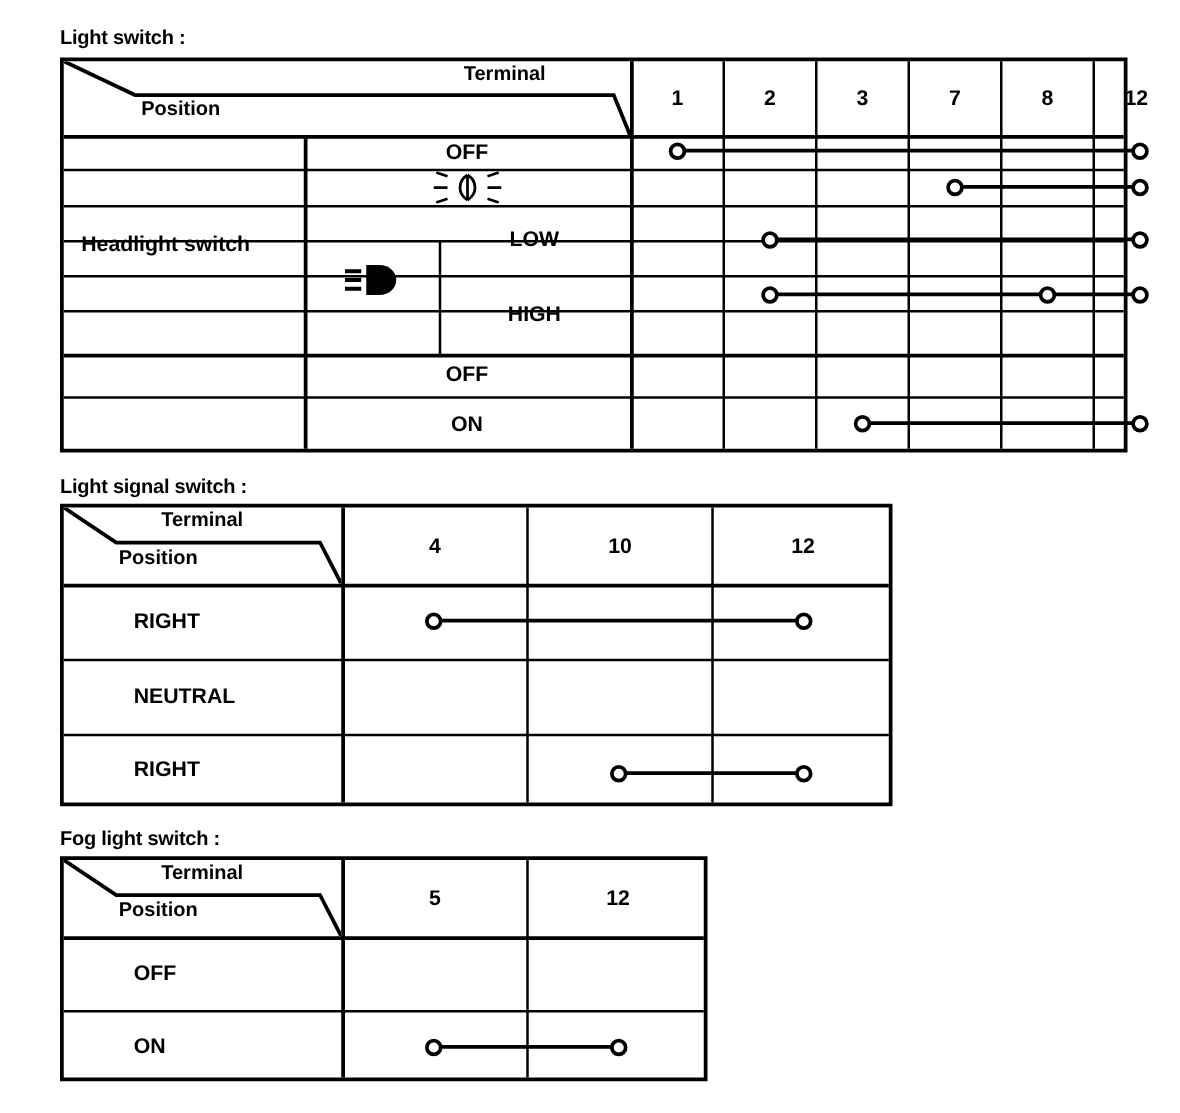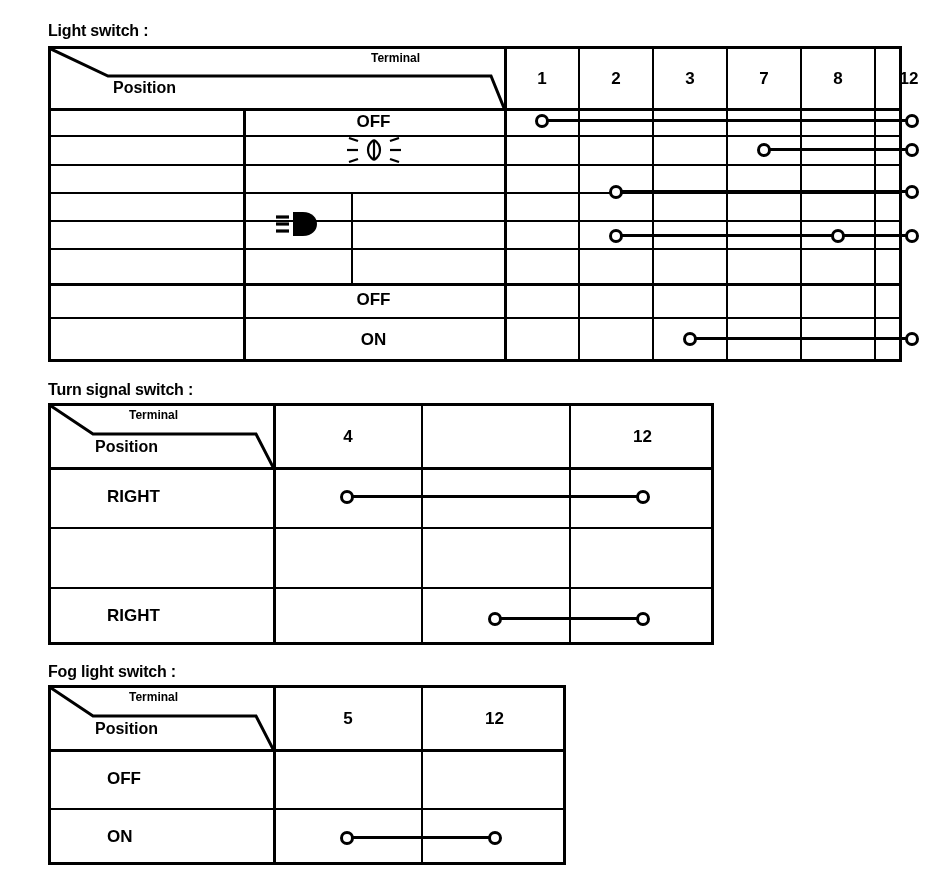--- a/index.html
+++ b/index.html
@@ -39,21 +39,21 @@
     text-align:center;
   }
   .cell.left{justify-content:flex-start;padding-left:14px;}
 
   .hdr-num{font-size:17px;font-weight:bold;}
 
   
   .diag{position:absolute;overflow:hidden;}
   .diag svg{display:block;}
   .diag .term{
-    position:absolute;font-weight:bold;font-size:12px;
+    position:absolute;font-weight:bold;font-size:16px;
   }
   .diag .pos{
     position:absolute;font-weight:bold;font-size:16px;
   }
 
   
   .wire{position:absolute;height:3px;background:#000;}
   .node{
     position:absolute;
     width:14px;height:14px;
@@ -102,20 +102,21 @@
     <div class="hline thick" style="top:234px;"></div>
     <div class="hline" style="top:268px;"></div>
 
     <div class="cell hdr-num" style="left:455px;top:0;width:72px;height:59px;">1</div>
     <div class="cell hdr-num" style="left:529px;top:0;width:72px;height:59px;">2</div>
     <div class="cell hdr-num" style="left:603px;top:0;width:72px;height:59px;">3</div>
     <div class="cell hdr-num" style="left:677px;top:0;width:72px;height:59px;">7</div>
     <div class="cell hdr-num" style="left:751px;top:0;width:72px;height:59px;">8</div>
     <div class="cell hdr-num" style="left:825px;top:0;width:66px;height:59px;">12</div>
 
+    <div class="cell left" style="left:0;top:59px;width:192px;height:175px;">Headlight switch</div>
 
     <div class="cell" style="left:192px;top:59px;width:261px;height:27px;">OFF</div>
 
     <div class="icon-wrap" style="left:192px;top:86px;width:261px;height:29px;">
       <svg width="78" height="26" viewBox="0 0 78 26">
         <g stroke="#000" stroke-width="2.2" fill="none" stroke-linecap="butt">
           <path d="M39,3 C31,8 31,18 39,23"></path>
           <path d="M39,3 C47,8 47,18 39,23"></path>
           <line x1="39" y1="3" x2="39" y2="23"></line>
           <line x1="23" y1="4" x2="14" y2="1"></line>
@@ -132,20 +133,22 @@
       <svg width="48" height="30" viewBox="0 0 48 30">
         <path d="M20,3 L30,3 C39,3 44,9 44,15 C44,21 39,27 30,27 L20,27 Z" fill="#000"></path>
         <g stroke="#000" stroke-width="3.2">
           <line x1="3" y1="8" x2="16" y2="8"></line>
           <line x1="3" y1="15" x2="16" y2="15"></line>
           <line x1="3" y1="22" x2="16" y2="22"></line>
         </g>
       </svg>
     </div>
 
+    <div class="cell" style="left:300px;top:115px;width:153px;height:56px;">LOW</div>
+    <div class="cell" style="left:300px;top:171px;width:153px;height:63px;">HIGH</div>
 
     <div class="cell" style="left:192px;top:234px;width:261px;height:34px;">OFF</div>
     <div class="cell" style="left:192px;top:268px;width:261px;height:45px;">ON</div>
 
     <div class="wire" style="left:491px;top:70px;width:370px;"></div>
     <div class="node" style="left:484px;top:65px;"></div>
     <div class="node" style="left:854px;top:65px;"></div>
 
     <div class="wire" style="left:713px;top:99px;width:148px;"></div>
     <div class="node" style="left:706px;top:94px;"></div>
@@ -158,44 +161,46 @@
     <div class="wire" style="left:565px;top:185px;width:296px;"></div>
     <div class="node" style="left:558px;top:180px;"></div>
     <div class="node" style="left:780px;top:180px;"></div>
     <div class="node" style="left:854px;top:180px;"></div>
 
     <div class="wire" style="left:639px;top:288px;width:222px;"></div>
     <div class="node" style="left:632px;top:283px;"></div>
     <div class="node" style="left:854px;top:283px;"></div>
   </div>
 
-  <div class="caption" style="left:48px;top:381px;">Turn signal switch :</div>
+  <div class="caption" style="left:48px;top:381px;">Light signal switch :</div>
 
   <div class="tbl" id="t2" style="left:48px;top:403px;width:666px;height:242px;">
 
     <div class="diag" style="left:0;top:0;width:222px;height:61px;">
       <svg width="222" height="61" viewBox="0 0 222 61">
         <polyline points="0,0 42,28 205,28 222,61" fill="none" stroke="#000" stroke-width="3"></polyline>
       </svg>
       <span class="term" style="left:78px;top:2px;">Terminal</span>
       <span class="pos" style="left:44px;top:32px;">Position</span>
     </div>
 
     <div class="vline thick" style="left:222px;"></div>
     <div class="vline" style="left:370px;"></div>
     <div class="vline" style="left:518px;"></div>
 
     <div class="hline thick" style="top:61px;"></div>
     <div class="hline" style="top:121px;"></div>
     <div class="hline" style="top:181px;"></div>
 
     <div class="cell hdr-num" style="left:224px;top:0;width:146px;height:61px;">4</div>
+    <div class="cell hdr-num" style="left:372px;top:0;width:146px;height:61px;">10</div>
     <div class="cell hdr-num" style="left:520px;top:0;width:143px;height:61px;">12</div>
 
     <div class="cell left" style="left:0;top:61px;width:222px;height:60px;padding-left:56px;">RIGHT</div>
+    <div class="cell left" style="left:0;top:121px;width:222px;height:60px;padding-left:56px;">NEUTRAL</div>
     <div class="cell left" style="left:0;top:181px;width:267px;height:58px;padding-left:56px;">RIGHT</div>
 
     <div class="wire" style="left:296px;top:89px;width:296px;"></div>
     <div class="node" style="left:289px;top:84px;"></div>
     <div class="node" style="left:585px;top:84px;"></div>
 
     <div class="wire" style="left:444px;top:211px;width:148px;"></div>
     <div class="node" style="left:437px;top:206px;"></div>
     <div class="node" style="left:585px;top:206px;"></div>
   </div>

